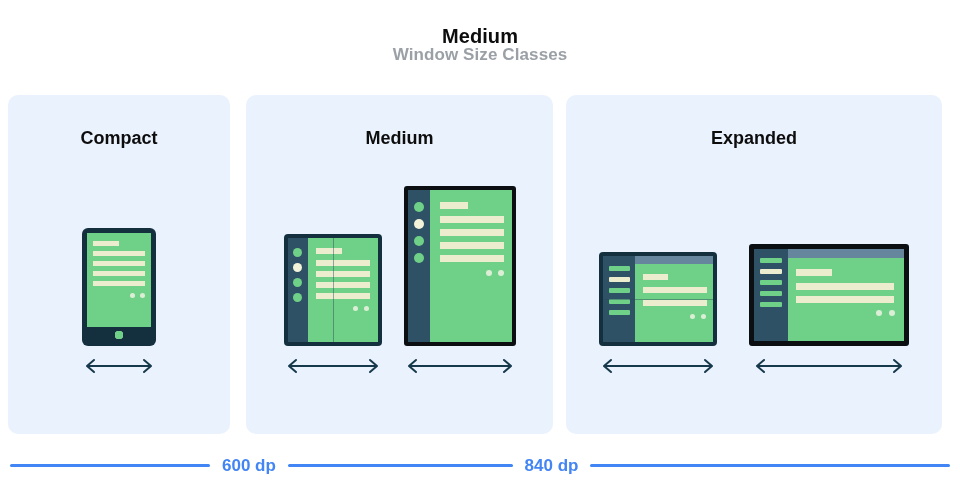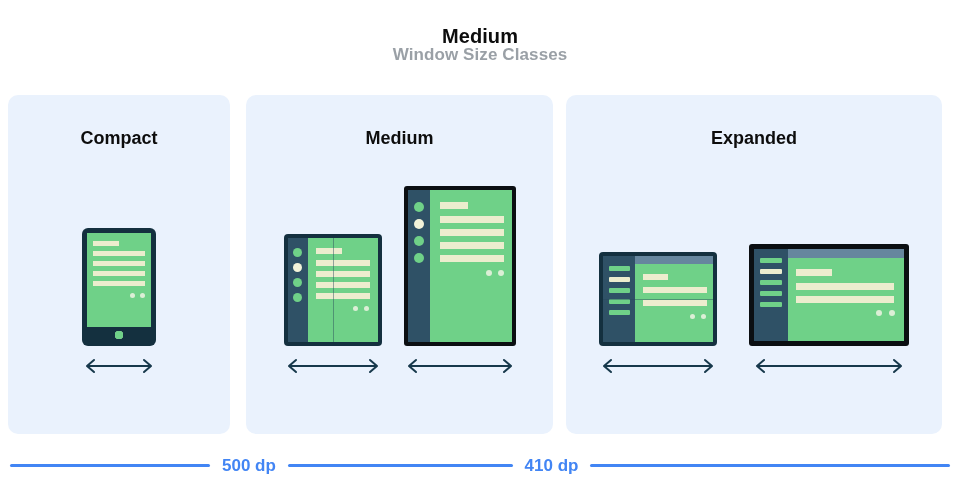--- a/index.html
+++ b/index.html
@@ -278,17 +278,17 @@
           </svg>
         </div>
       </div>
 
     </div>
   </div>
 </div>
 
 <div class="scale">
   <div class="rule" style="flex:0 0 200px;margin-left:10px;"></div>
-  <div class="dp-label">500 dp</div>
+  <div class="dp-label">600 dp</div>
   <div class="rule" style="flex:1;"></div>
-  <div class="dp-label">410 dp</div>
+  <div class="dp-label">840 dp</div>
   <div class="rule" style="flex:1.6;margin-right:10px;"></div>
 </div>
 
 </body></html>

